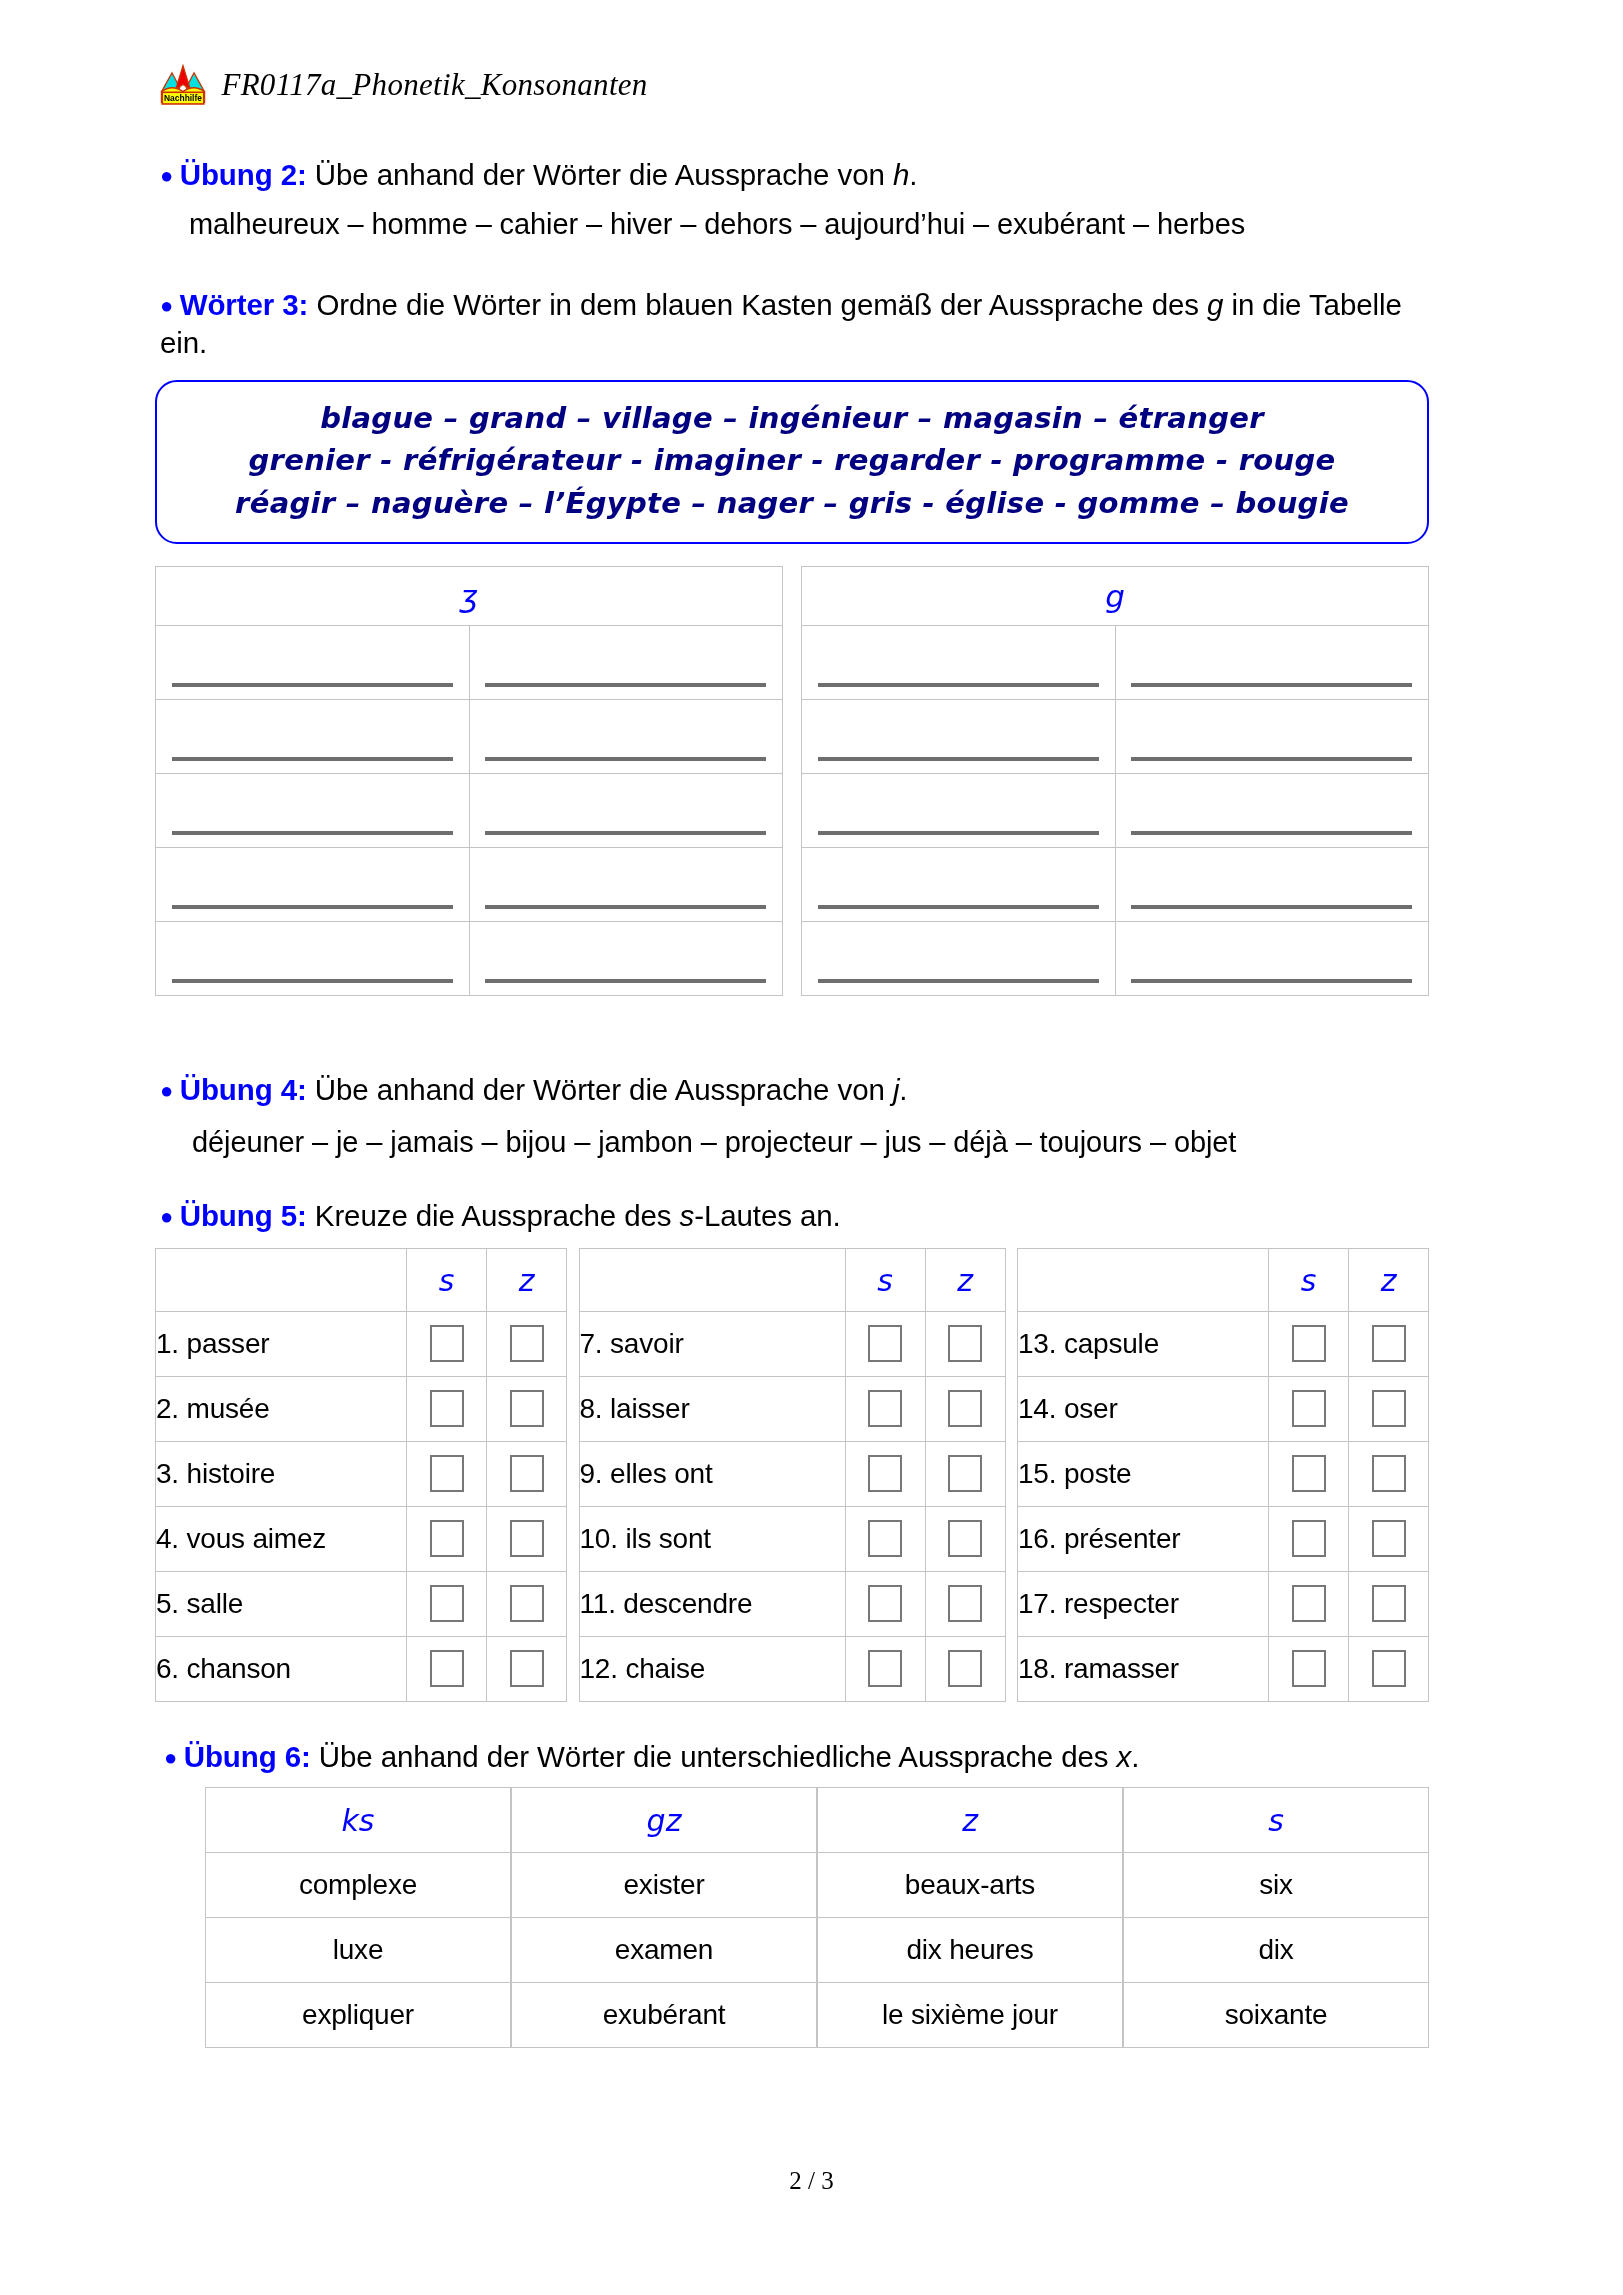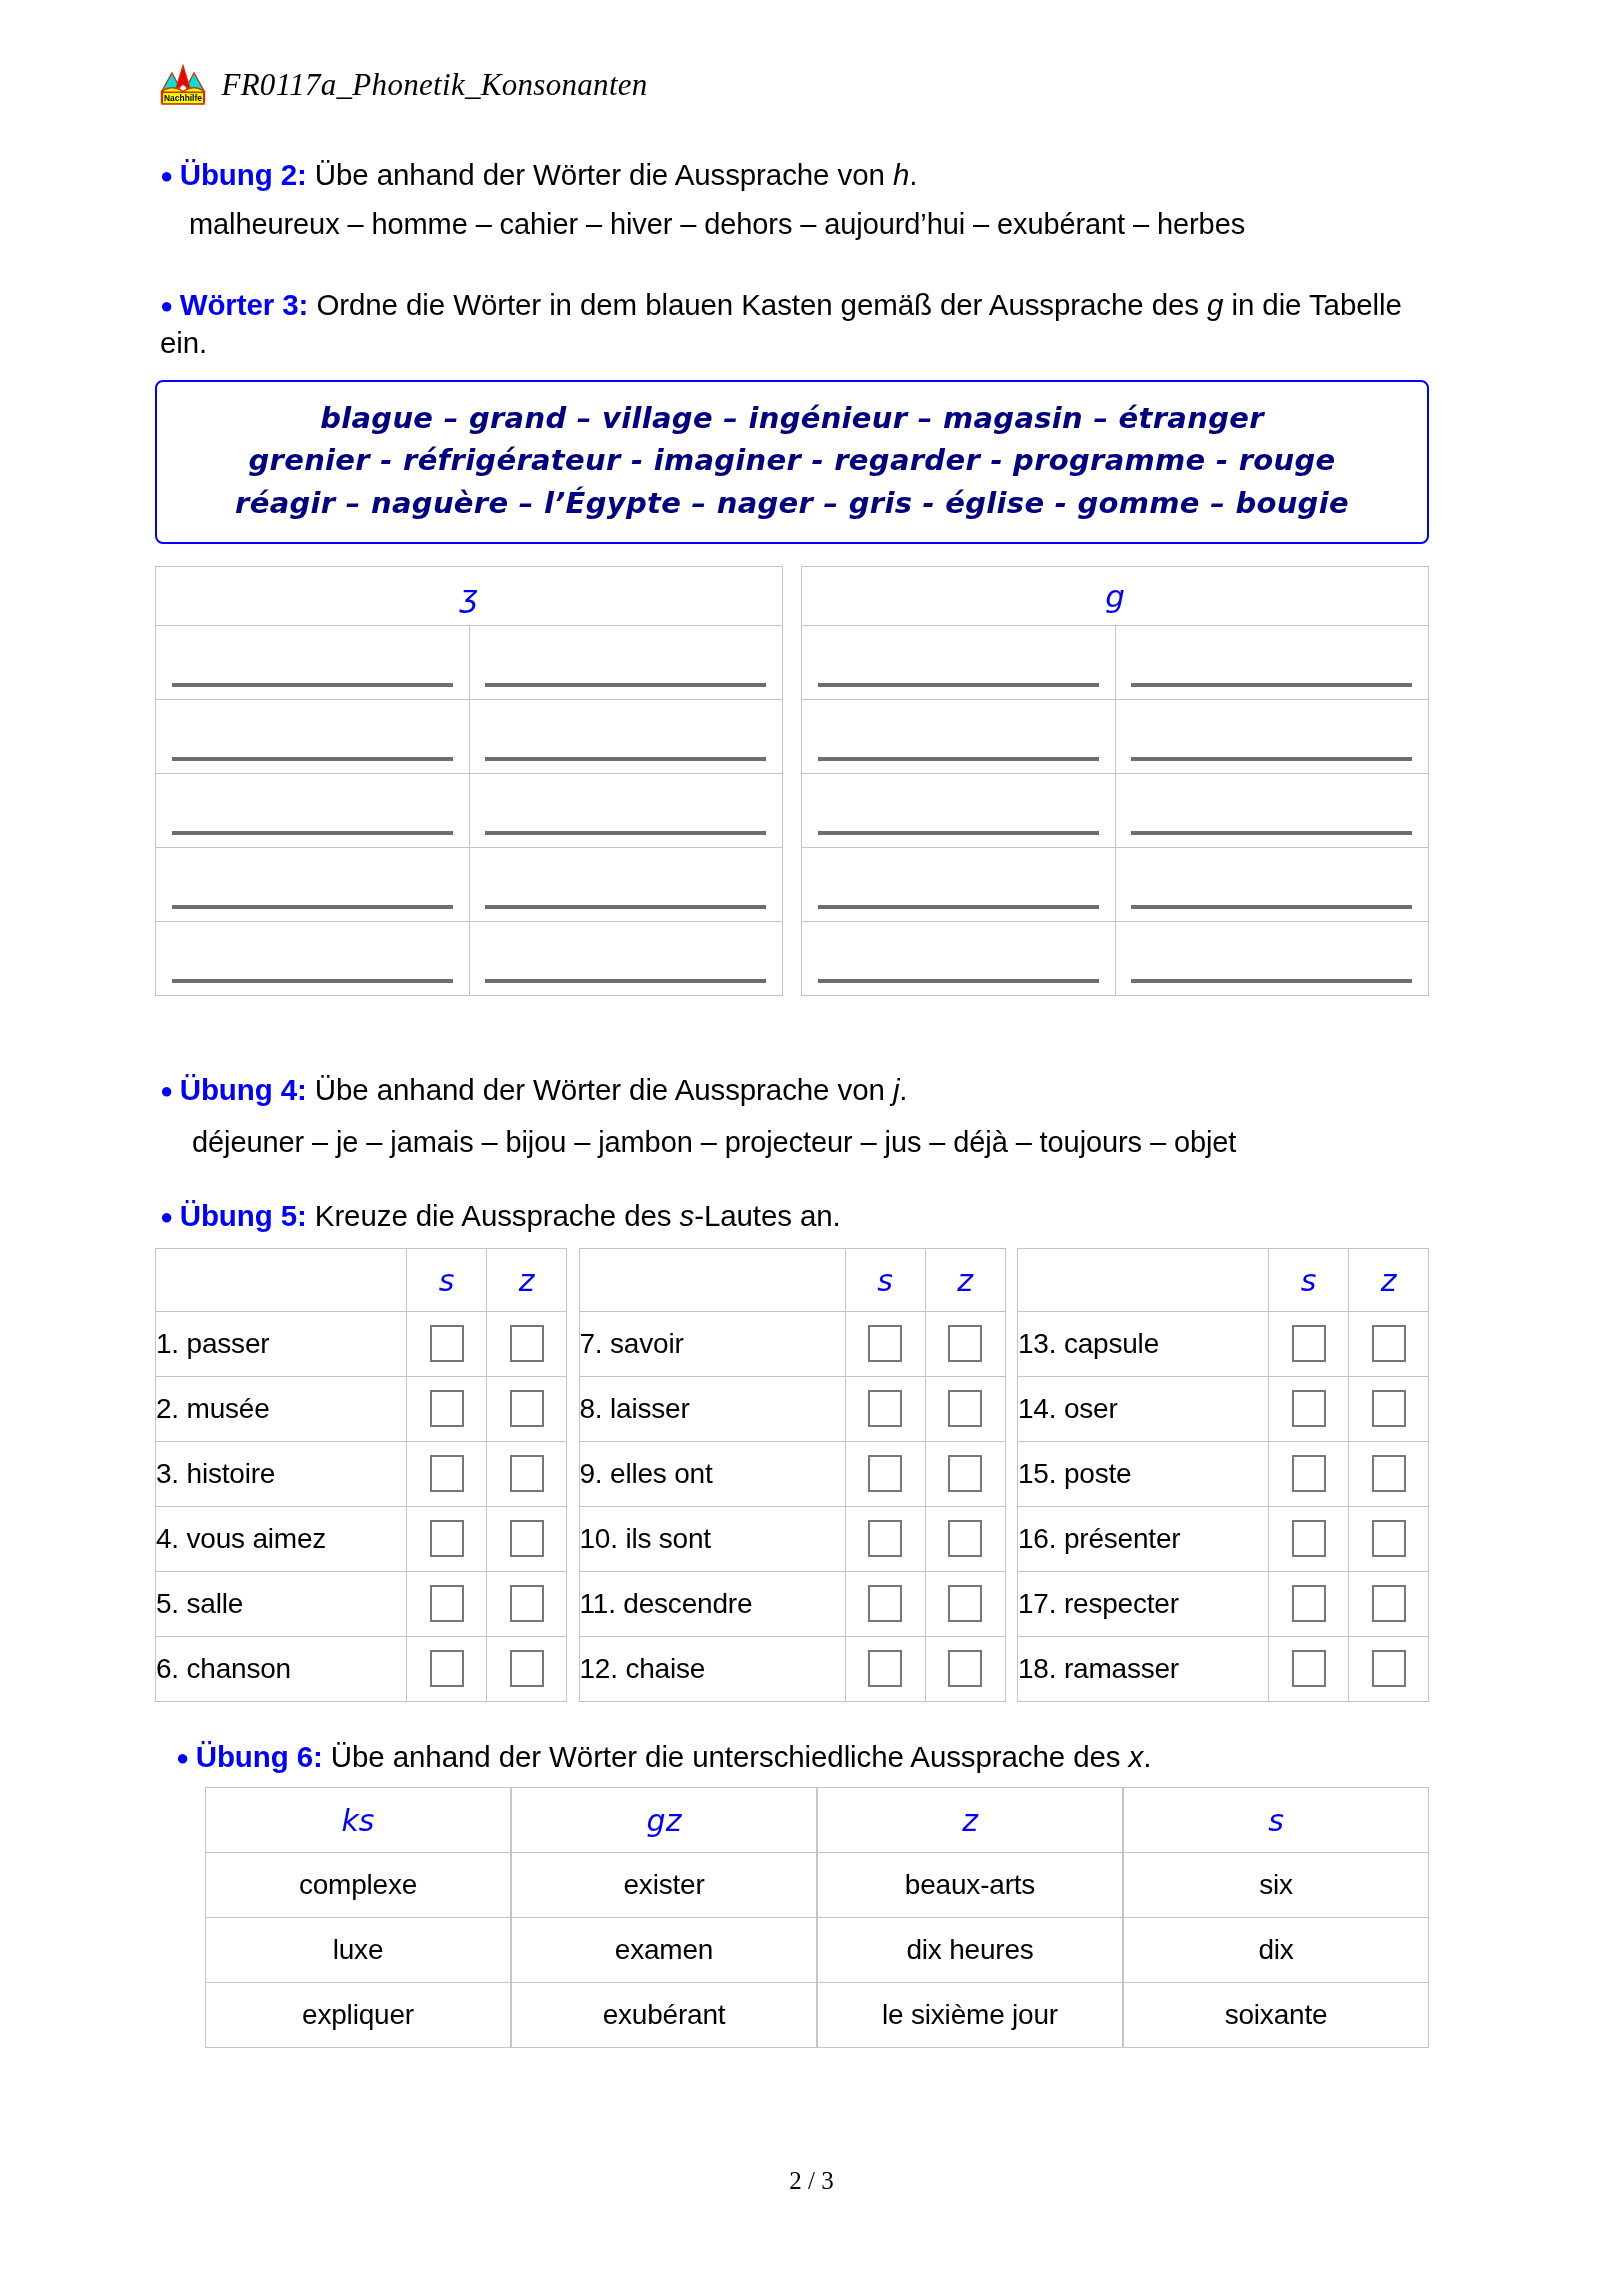--- a/index.html
+++ b/index.html
@@ -80,21 +80,21 @@
 
   
   .bluebox {
     position: absolute;
     left: 155px;
     top: 380px;
     width: 1274px;
     height: 164px;
     box-sizing: border-box;
     border: 2.6px solid #0000ff;
-    border-radius: 8px;
+    border-radius: 22px;
     display: flex;
     flex-direction: column;
     align-items: center;
     justify-content: center;
     gap: 1.3px;
     padding: 3.9px 13px 6.5px 13px;
   }
   .bluebox .bline {
     font-family: "DejaVu Sans", sans-serif;
     font-size: 29px;
@@ -527,21 +527,21 @@
       <tr>
         <td class="u5-word">18. ramasser</td>
         <td class="u5-box"><span class="cbox"></span></td>
         <td class="u5-box"><span class="cbox"></span></td>
       </tr>
     </tbody>
       </table>
 
   </div>
 
-  <div class="ex-heading" style="left:176px; top:1738px; width:1283px;">
+  <div class="ex-heading" style="left:164px; top:1738px; width:1283px;">
     <span class="bullet">●</span><span class="ub">Übung 6:</span><span> Übe anhand der Wörter die unterschiedliche Aussprache des </span><span class="it">x</span><span>.</span>
   </div>
 
   <div class="u6-wrap">
     <table class="u6-table">
       <tbody>
           <tr>
         <th class="u6-head">ks</th>
       </tr>
       <tr>

